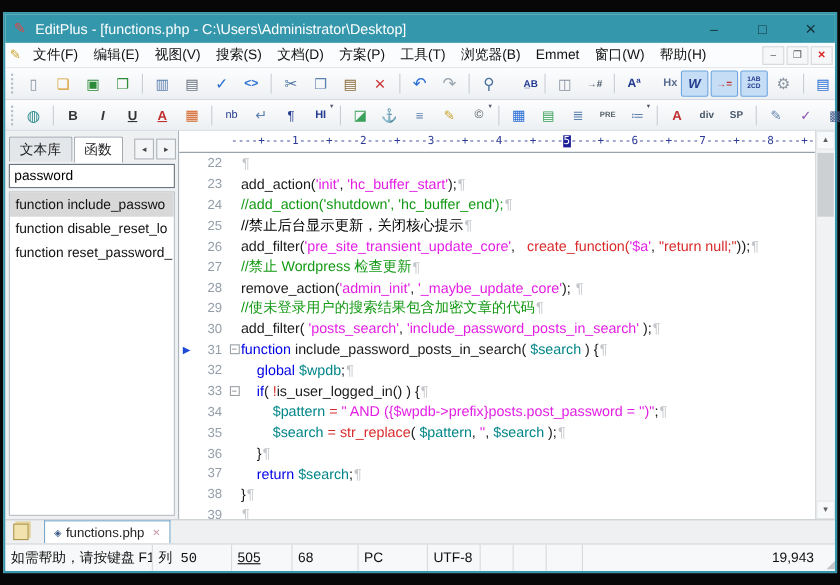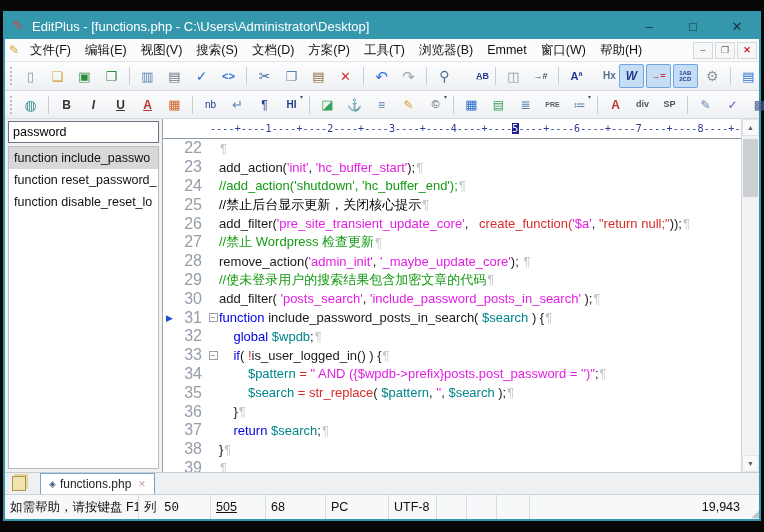--- a/index.html
+++ b/index.html
@@ -52,21 +52,21 @@
   
   .editor{flex:1;display:flex;min-width:0;background:#fff;}
   .edit-col{flex:1;display:flex;flex-direction:column;min-width:0;}
   .ruler{height:19px;border-bottom:1px solid #8d9aa5;display:flex;align-items:center;
          font-family:"DejaVu Sans Mono",monospace;font-size:10px;letter-spacing:0.15px;
          color:#2b3a96;padding-left:47px;white-space:pre;overflow:hidden;background:#fff;flex:0 0 auto;}
   .rhl{background:#1d1d96;color:#fff;}
   .code{flex:1;overflow:hidden;font-size:13px;}
   .code-line{height:18.8px;display:flex;align-items:center;white-space:pre;}
   .lmargin{width:13px;flex:0 0 auto;color:#1d49d8;font-size:9px;text-align:center;}
-  .lnum{width:26px;flex:0 0 auto;text-align:right;color:#949ea9;font-size:16px;padding-right:5px;}
+  .lnum{width:26px;flex:0 0 auto;text-align:right;color:#949ea9;font-size:12px;padding-right:5px;}
   .lfold{width:12px;flex:0 0 auto;display:flex;align-items:center;justify-content:center;}
   .foldbox{display:inline-block;width:9px;height:9px;border:1px solid #9aa0a6;background:#fff;color:#555;
            font-size:8px;line-height:7px;text-align:center;box-sizing:border-box;}
   .ltext{white-space:pre;}
   .pilcrow{color:#c3c6ca;margin-left:1px;}
   
   .vscroll{width:17px;flex:0 0 auto;background:#f1f2f3;border-left:1px solid #d4d7da;display:flex;flex-direction:column;}
   .vs-btn{height:17px;background:#f8f9fa;border:1px solid #e2e4e6;display:flex;align-items:center;justify-content:center;
           font-size:7px;color:#5a5f64;box-sizing:border-box;}
   .vs-track{flex:1;position:relative;}
@@ -304,25 +304,33 @@
         </span>
         <span class="tb-icon">
           <span class="glyph" style="color: rgb(68, 91, 140); font-size: 12px;">▩</span>
         </span>
       </span>
   </div>
 
   <div class="main">
 
     <div class="sidebar">
+      <div class="side-tabs">
+        <span class="side-tab">文本库</span>
+        <span class="side-tab active">函数</span>
+        <span class="side-arrows">
+          <span class="side-arrow">◂</span>
+          <span class="side-arrow">▸</span>
+        </span>
+      </div>
       <input class="side-search" value="password" style="">
       <div class="side-list" id="side-list">
           <div class="side-item selected">function include_passwo</div>
+          <div class="side-item">function disable_reset_lo</div>
           <div class="side-item">function reset_password_</div>
-          <div class="side-item">function disable_reset_lo</div>
         </div>
     </div>
 
     <div class="editor">
       <div class="edit-col">
         <div class="ruler">
           <span>----+----1----+----2----+----3----+----4----+----</span><span class="rhl">5</span><span>----+----6----+----7----+----8----+----9----+</span>
         </div>
         <div class="code" id="code">
             <div class="code-line"><span class="lmargin"></span><span class="lnum">22</span><span class="lfold"></span><span class="ltext"></span><span class="pilcrow">¶</span></div>

